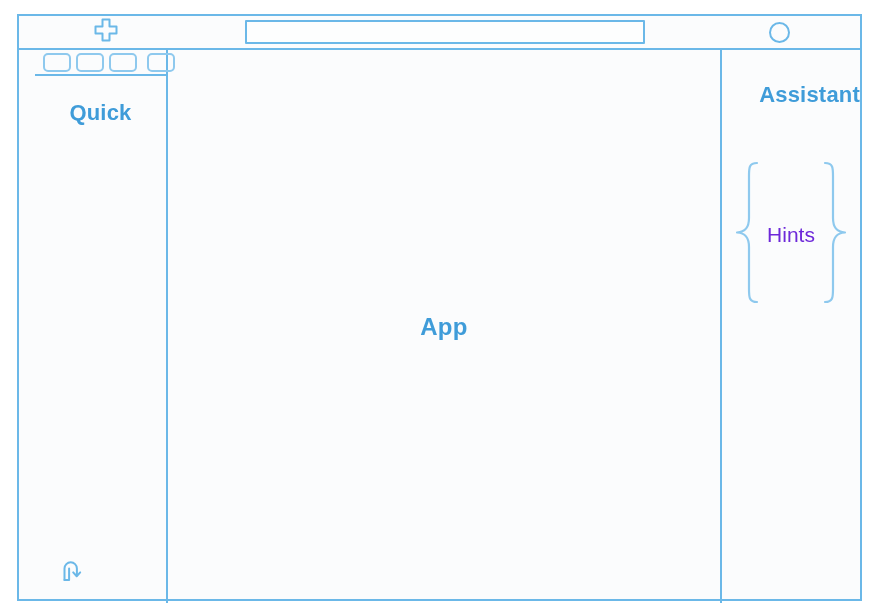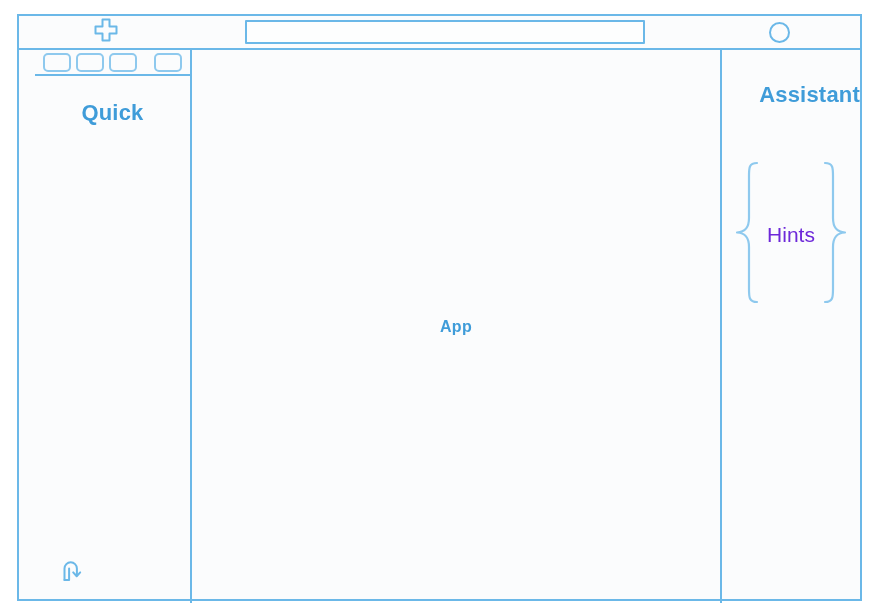--- a/index.html
+++ b/index.html
@@ -87,21 +87,21 @@
   #body-row {
     position: absolute;
     left: 0; top: 34px;
     width: 100%;
     height: 553px;
     display: flex;
   }
 
   
   #sidebar {
-    width: 173px;
+    width: 149px;
     flex: 0 0 auto;
     border-right: 2px solid #6bb8e8;
     display: flex;
     flex-direction: column;
     position: relative;
     padding-left: 16px;
   }
 
   #sidebar-tabs {
     height: 26px;
@@ -148,21 +148,21 @@
   
   #app-panel {
     flex: 1 1 auto;
     display: flex;
     align-items: center;
     justify-content: center;
     border-right: 2px solid #6bb8e8;
   }
 
   #app-label {
-    font-size: 16px;
+    font-size: 24px;
     font-weight: bold;
     color: #3f9cd9;
     letter-spacing: 0.3px;
   }
 
   
   #assistant-panel {
     width: 138px;
     flex: 0 0 auto;
     display: flex;

